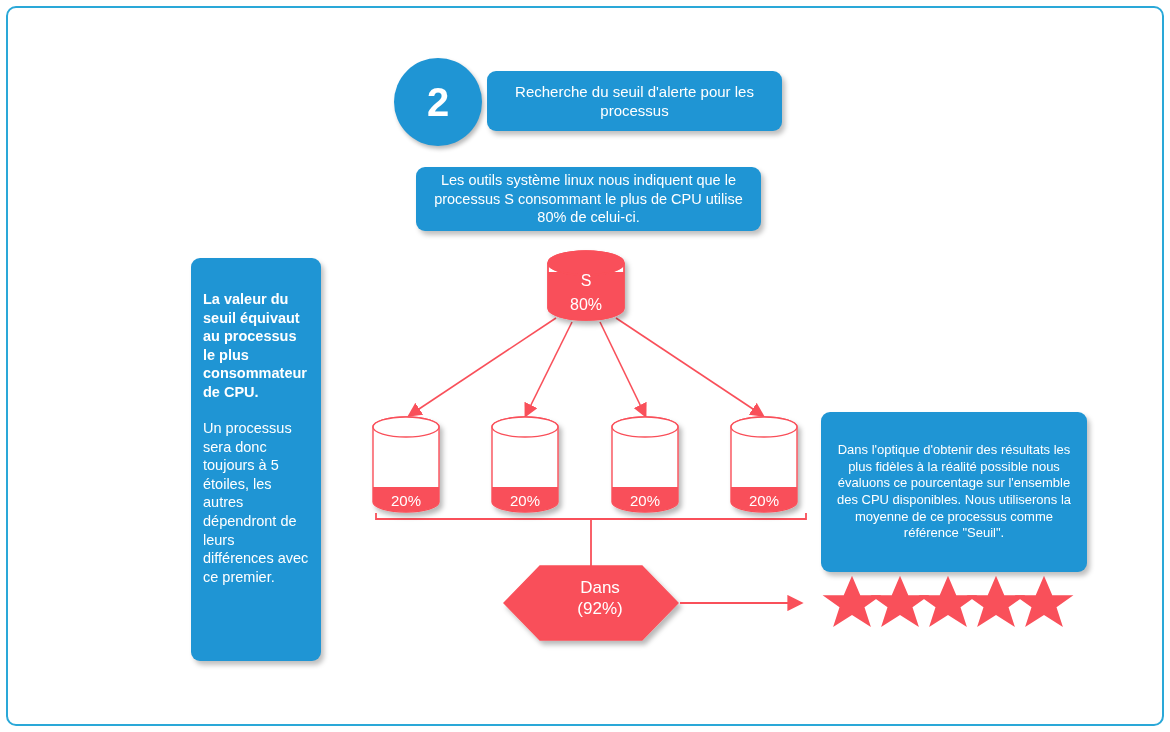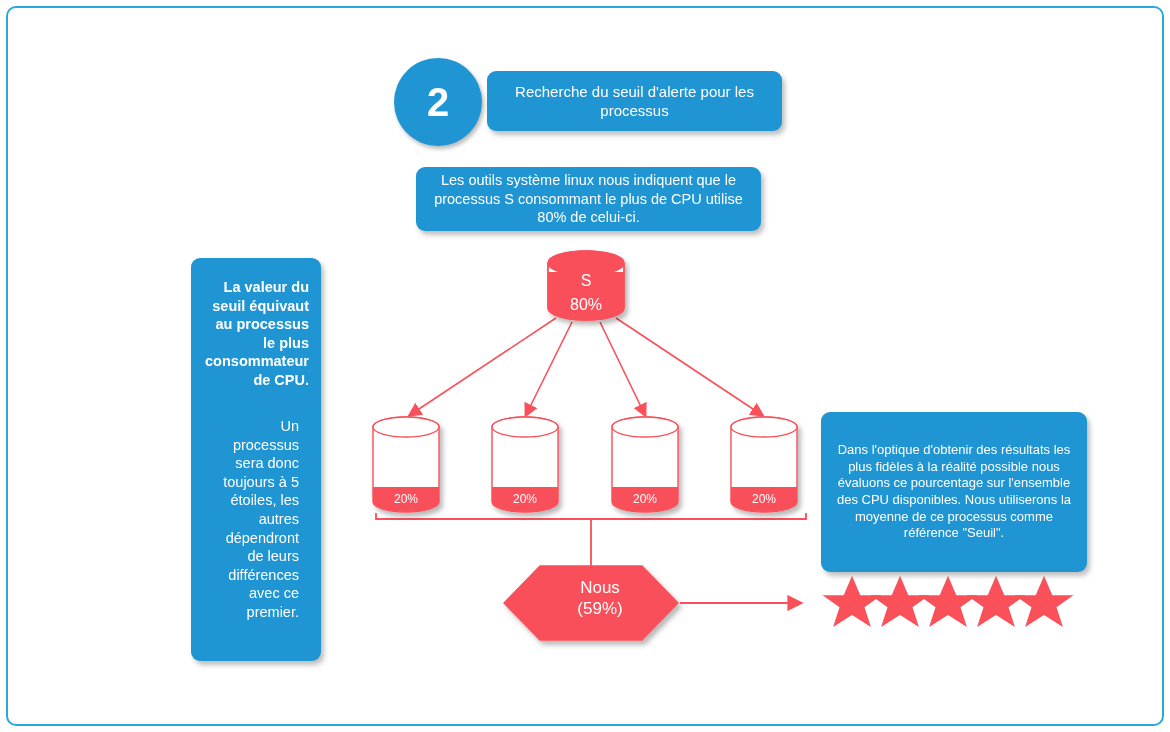--- a/index.html
+++ b/index.html
@@ -92,45 +92,45 @@
   }
   #left-box {
     left: 191px;
     top: 258px;
     width: 130px;
     height: 403px;
     font-size: 14.5px;
     flex-direction: column;
     align-items: flex-start;
     justify-content: flex-start;
-    text-align: right;
-    padding: 20px 12px 12px 12px;
+    text-align: left;
+    padding: 32px 12px 12px 12px;
   }
   #left-box .bold-para {
     font-weight: bold;
     margin: 0 0 18px 0;
   }
   #left-box .para {
-    margin: 10px;
+    margin: 0;
   }
   .cyl-label {
     position: absolute;
     color: #ffffff;
     text-align: center;
     pointer-events: none;
     font-weight: normal;
   }
   .cyl-name {
     font-size: 16px;
   }
   .cyl-pct-big {
     font-size: 16px;
   }
   .cyl-pct-small {
-    font-size: 12px;
+    font-size: 15px;
   }
   .hex-label {
     position: absolute;
     left: 500px;
     top: 577px;
     width: 200px;
     text-align: center;
     color: #ffffff;
     font-size: 17px;
     line-height: 1.25;
@@ -232,22 +232,22 @@
 
   <div class="cyl-label cyl-name" style="left:546px; top:272px; width:80px;">S</div>
   <div class="cyl-label cyl-pct-big" style="left:546px; top:296px; width:80px;">80%</div>
 
   <div class="cyl-label cyl-pct-small" style="left:376px; top:492px; width:60px;">20%</div>
   <div class="cyl-label cyl-pct-small" style="left:495px; top:492px; width:60px;">20%</div>
   <div class="cyl-label cyl-pct-small" style="left:615px; top:492px; width:60px;">20%</div>
   <div class="cyl-label cyl-pct-small" style="left:734px; top:492px; width:60px;">20%</div>
 
   <div class="hex-label">
-    <div>Nous</div>
-    <div>(59%)</div>
+    <div>Dans</div>
+    <div>(92%)</div>
   </div>
 
   <svg class="layer">
     <g>
       <g transform="translate(852,604) scale(1.05)">
         <path d="M0,-27 L7.9,-8.3 L28,-8.3 L11.9,3.2 L18,22 L0,10.5 L-18,22 L-11.9,3.2 L-28,-8.3 L-7.9,-8.3 z" fill="#f9505a"></path>
       </g>
       <g transform="translate(900,604) scale(1.05)">
         <path d="M0,-27 L7.9,-8.3 L28,-8.3 L11.9,3.2 L18,22 L0,10.5 L-18,22 L-11.9,3.2 L-28,-8.3 L-7.9,-8.3 z" fill="#f9505a"></path>
       </g>

